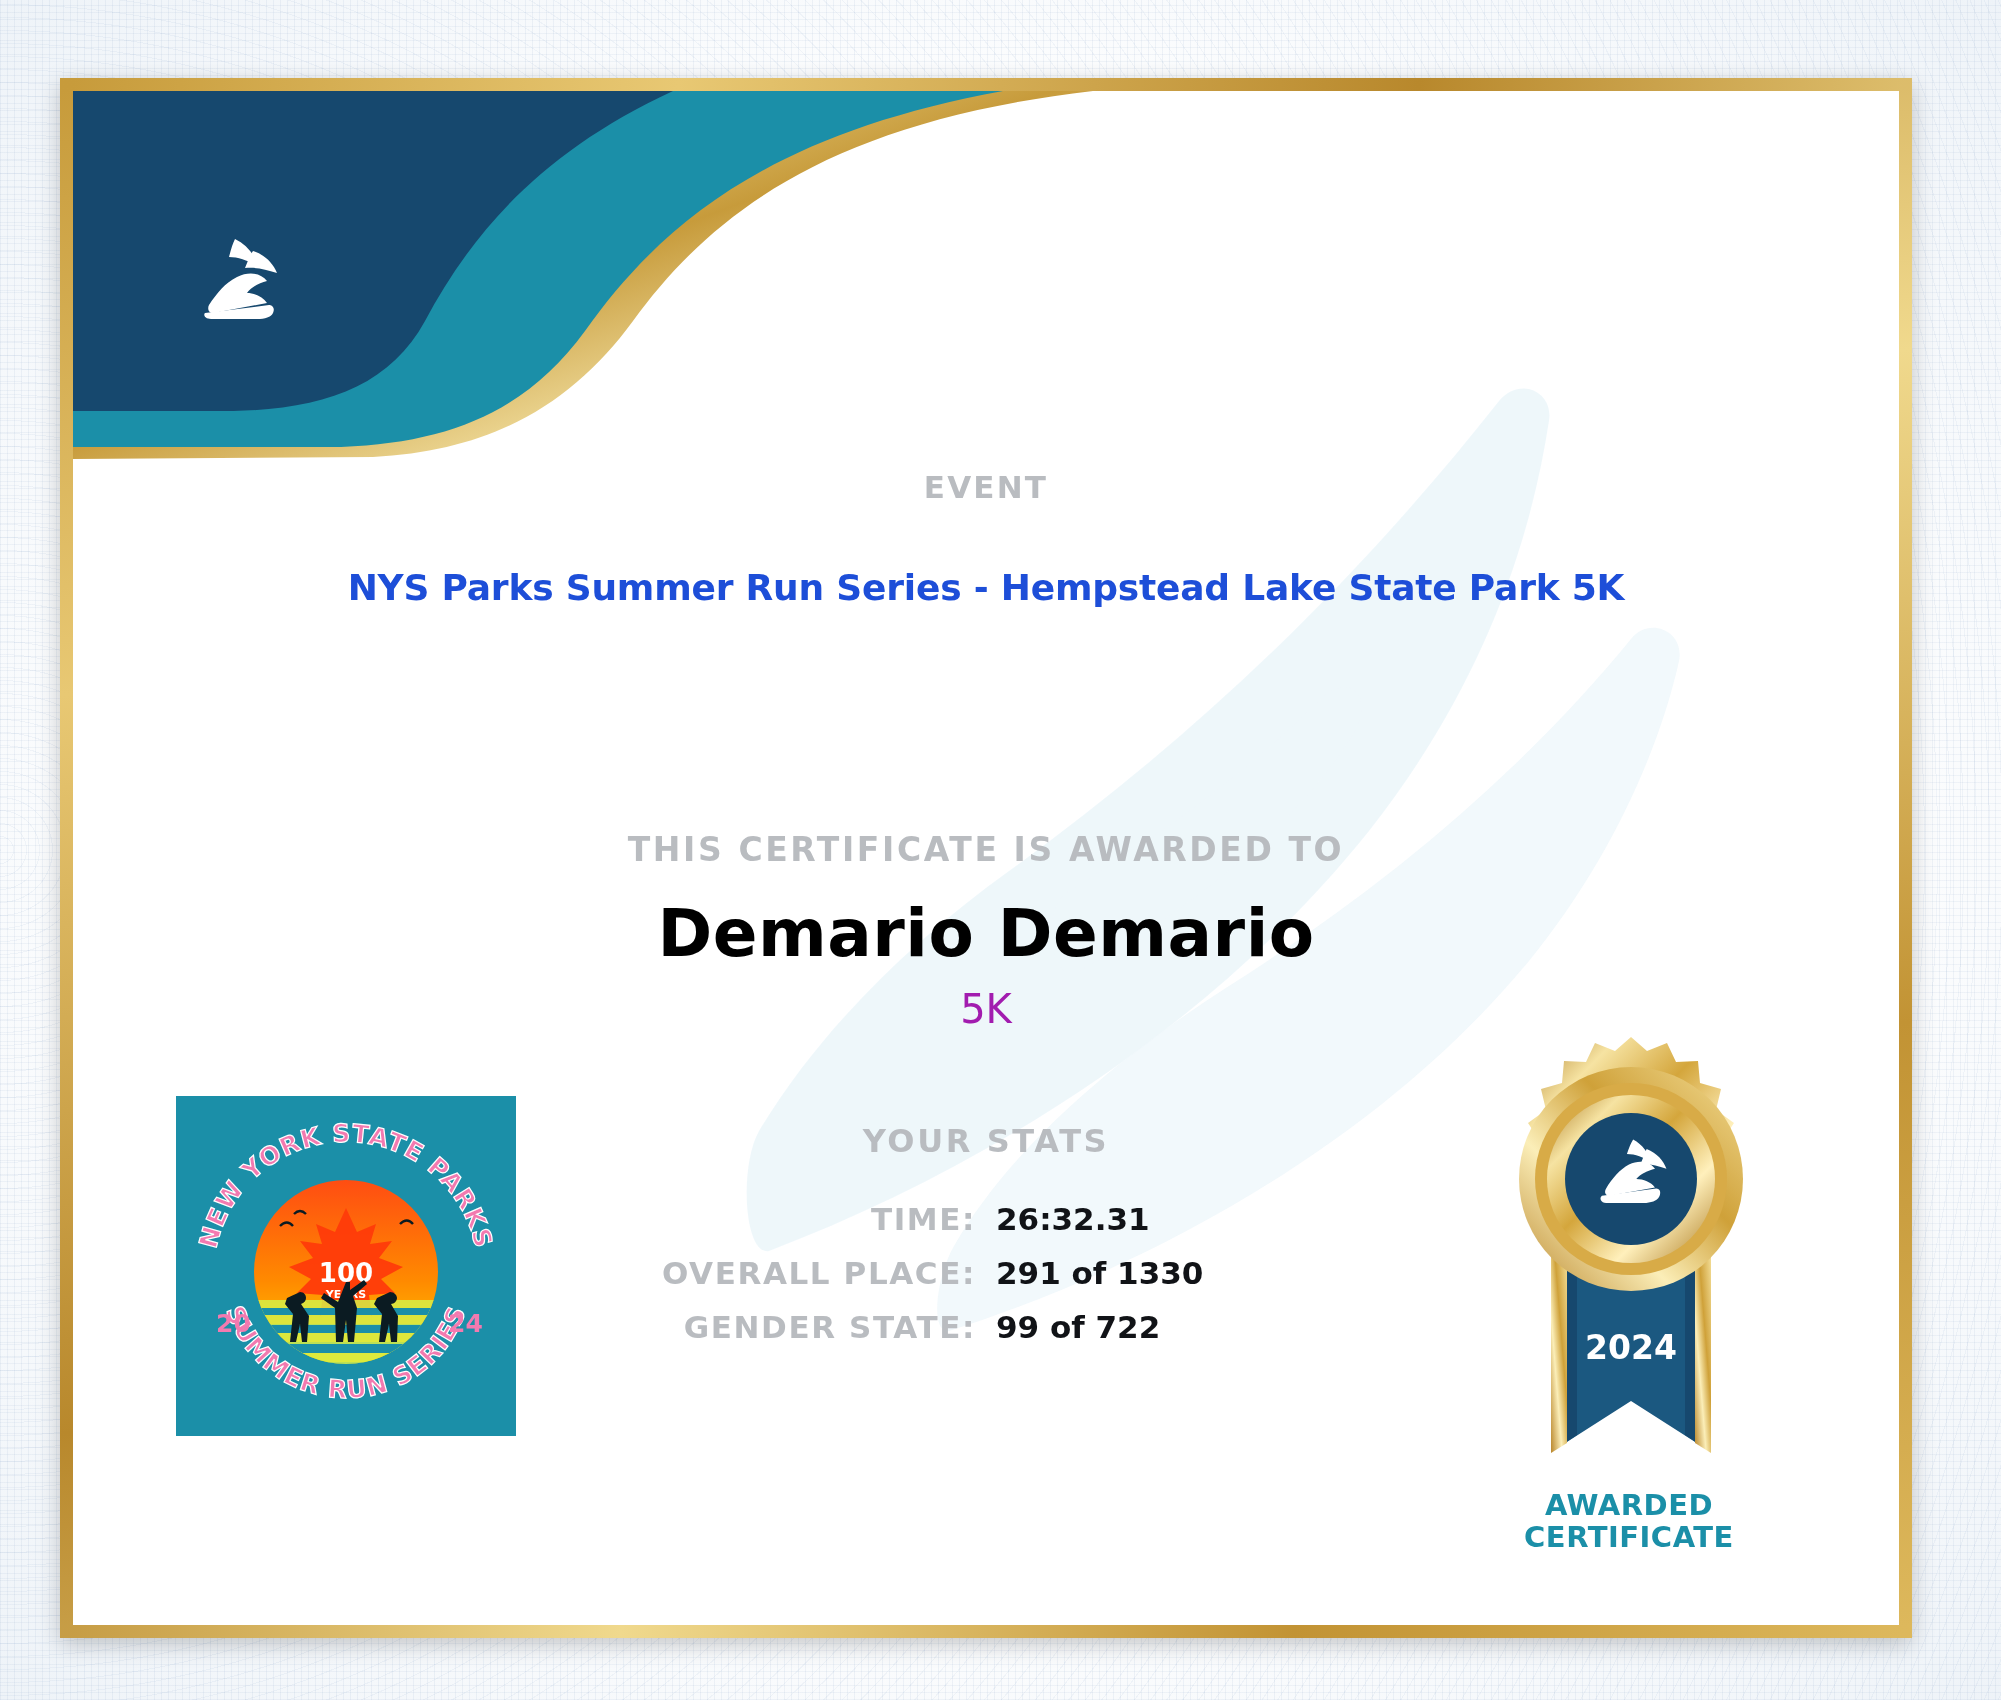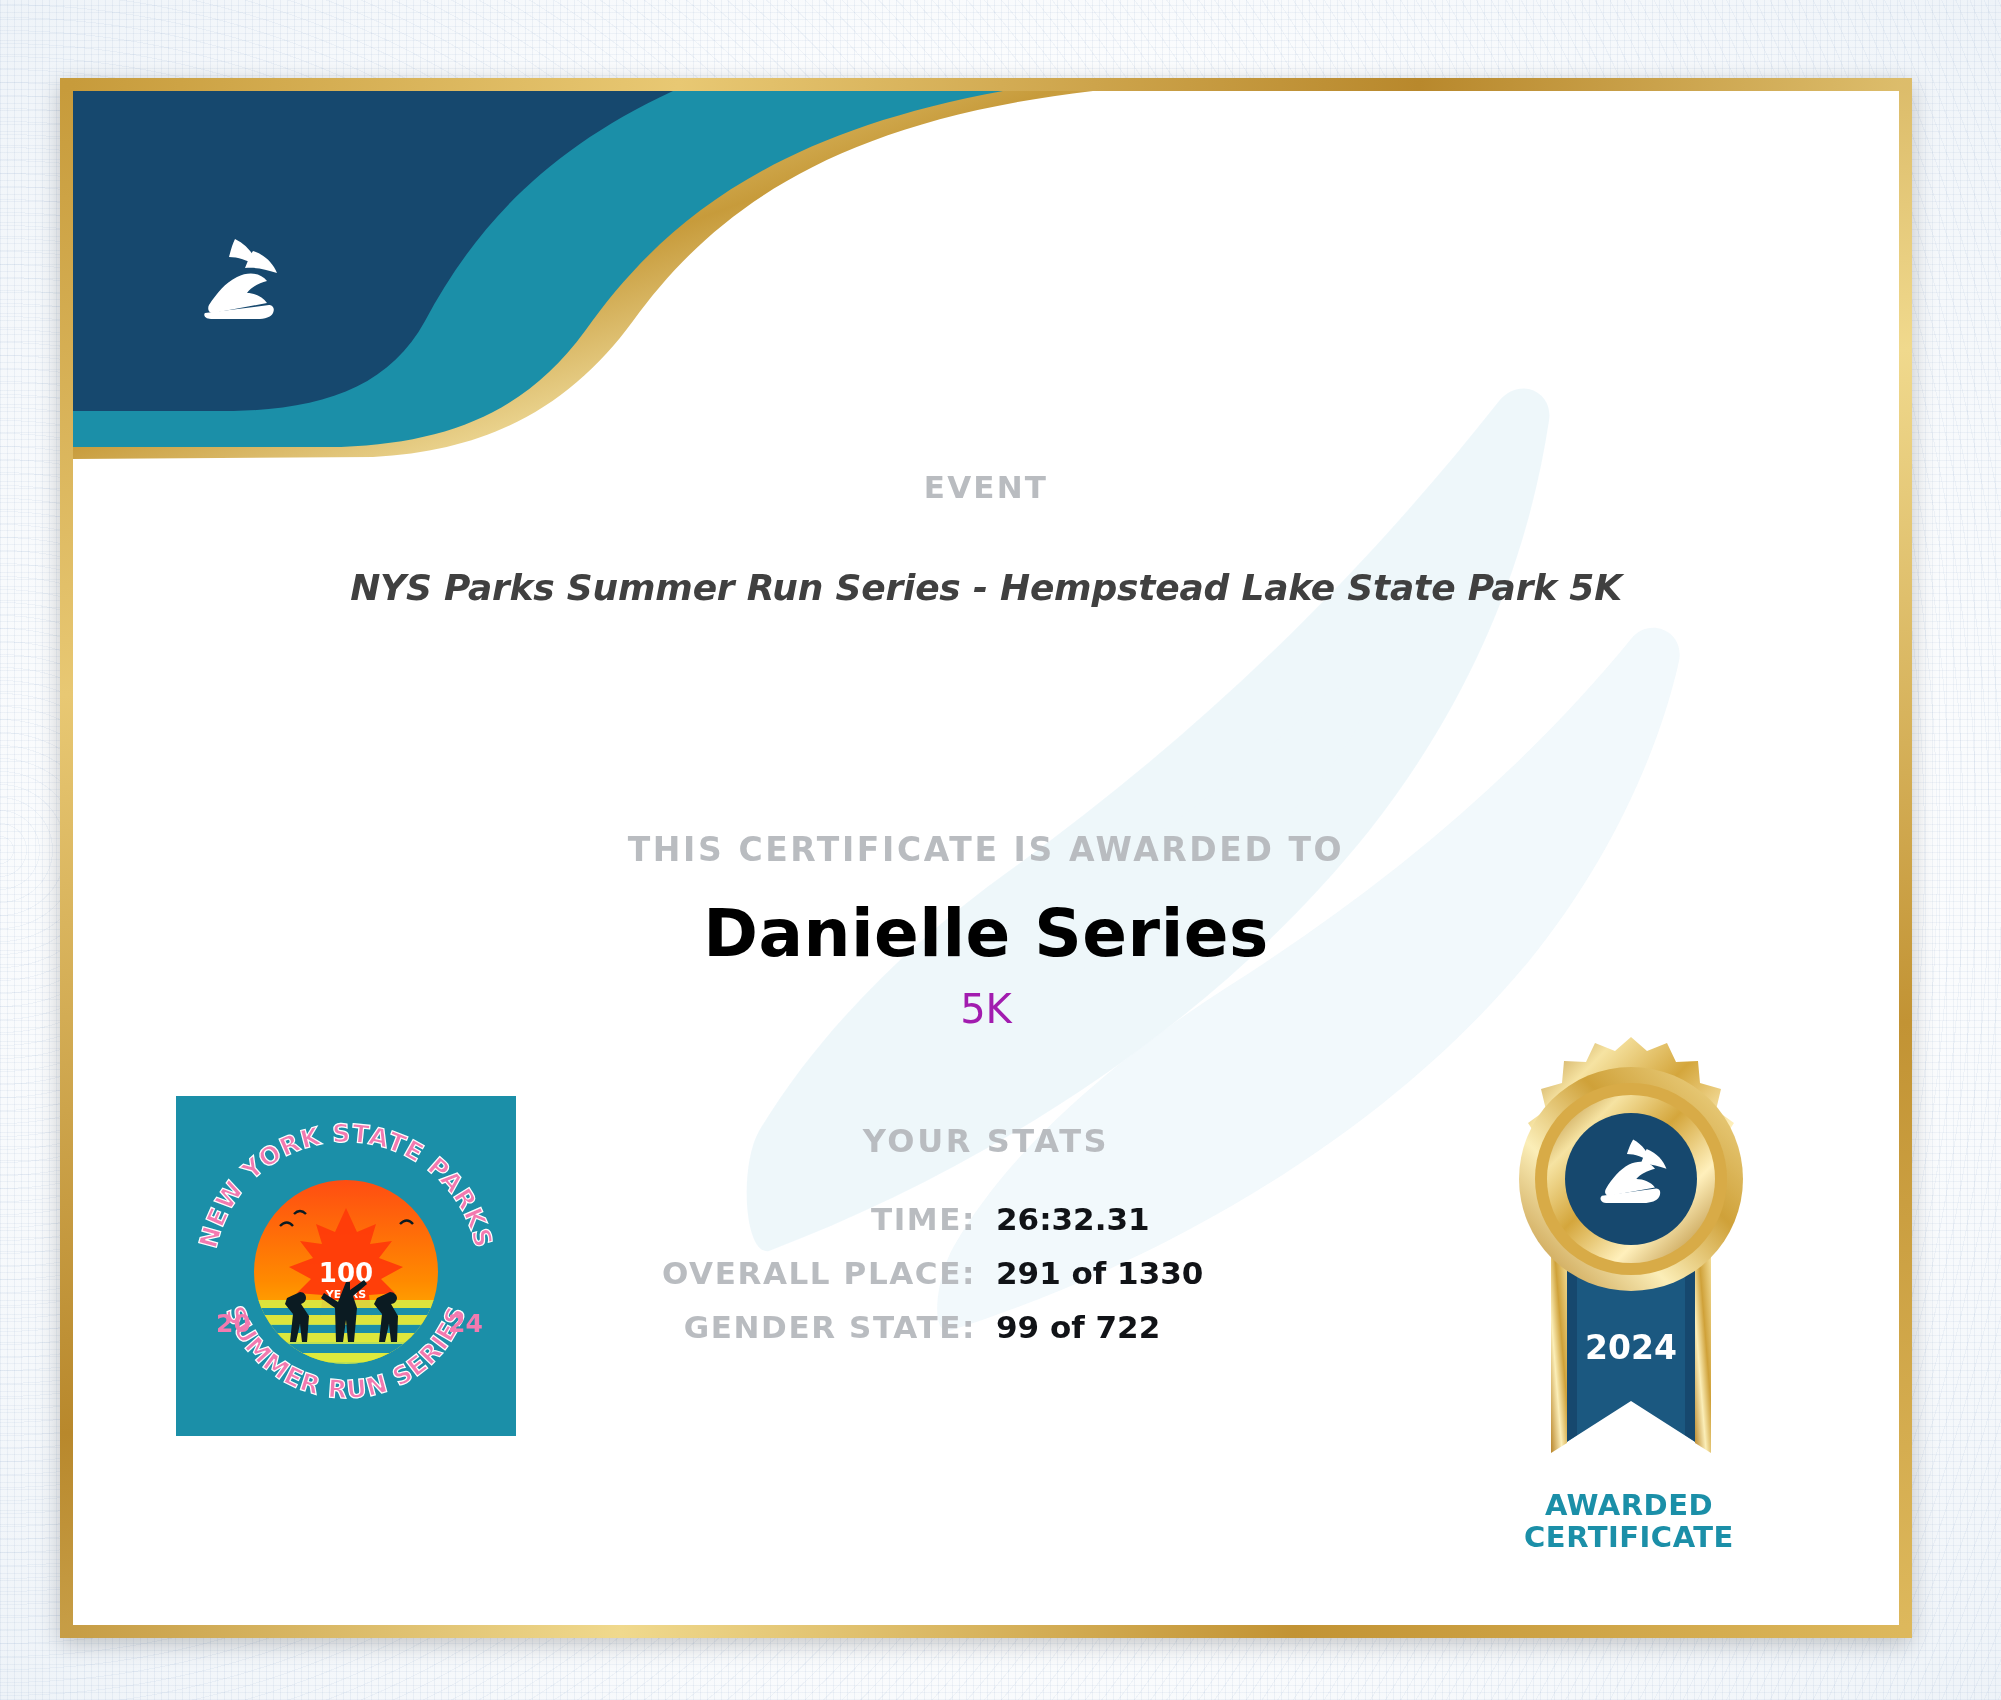--- a/index.html
+++ b/index.html
@@ -99,26 +99,25 @@
 
   .label {
     color: #b9bcc0;
     font-size: 31px;
     letter-spacing: 2.2px;
     font-weight: bold;
     font-family: "DejaVu Sans", sans-serif;
   }
   .event-label { margin-bottom: 62px; }
   .event-name {
-    color: #404040;
+    color: #1d4ed8;
     font-size: 36px;
     font-weight: bold;
     letter-spacing: -0.2px;
     font-family: "DejaVu Sans", sans-serif;
-    font-style: italic;
   }
 
   .awarded-label { margin-top: 222px; font-size: 33px; letter-spacing: 2.6px;}
   .recipient {
     margin-top: 26px;
     color: #000000;
     font-size: 66px;
     font-weight: bold;
     letter-spacing: 0.5px;
     font-family: "DejaVu Sans", sans-serif;
@@ -242,21 +241,21 @@
           <path d="M16 78 L80 70 C84 70 86 74 84 78 C82 82 76 84 68 84 L22 84 C16 84 14 80 16 78 Z"></path>
         </g>
       </svg>
     </div>
 
     <div class="content">
       <div class="label event-label">EVENT</div>
       <div class="event-name">NYS Parks Summer Run Series - Hempstead Lake State Park 5K</div>
 
       <div class="label awarded-label">THIS CERTIFICATE IS AWARDED TO</div>
-      <div class="recipient">Danielle Series</div>
+      <div class="recipient">Demario Demario</div>
       <div class="distance">5K</div>
 
       <div class="label stats-label">YOUR STATS</div>
 
       <div class="stats">
         <div class="stat-row">
           <div class="stat-key">TIME:</div>
           <div class="stat-val">26:32.31</div>
         </div>
         <div class="stat-row">

